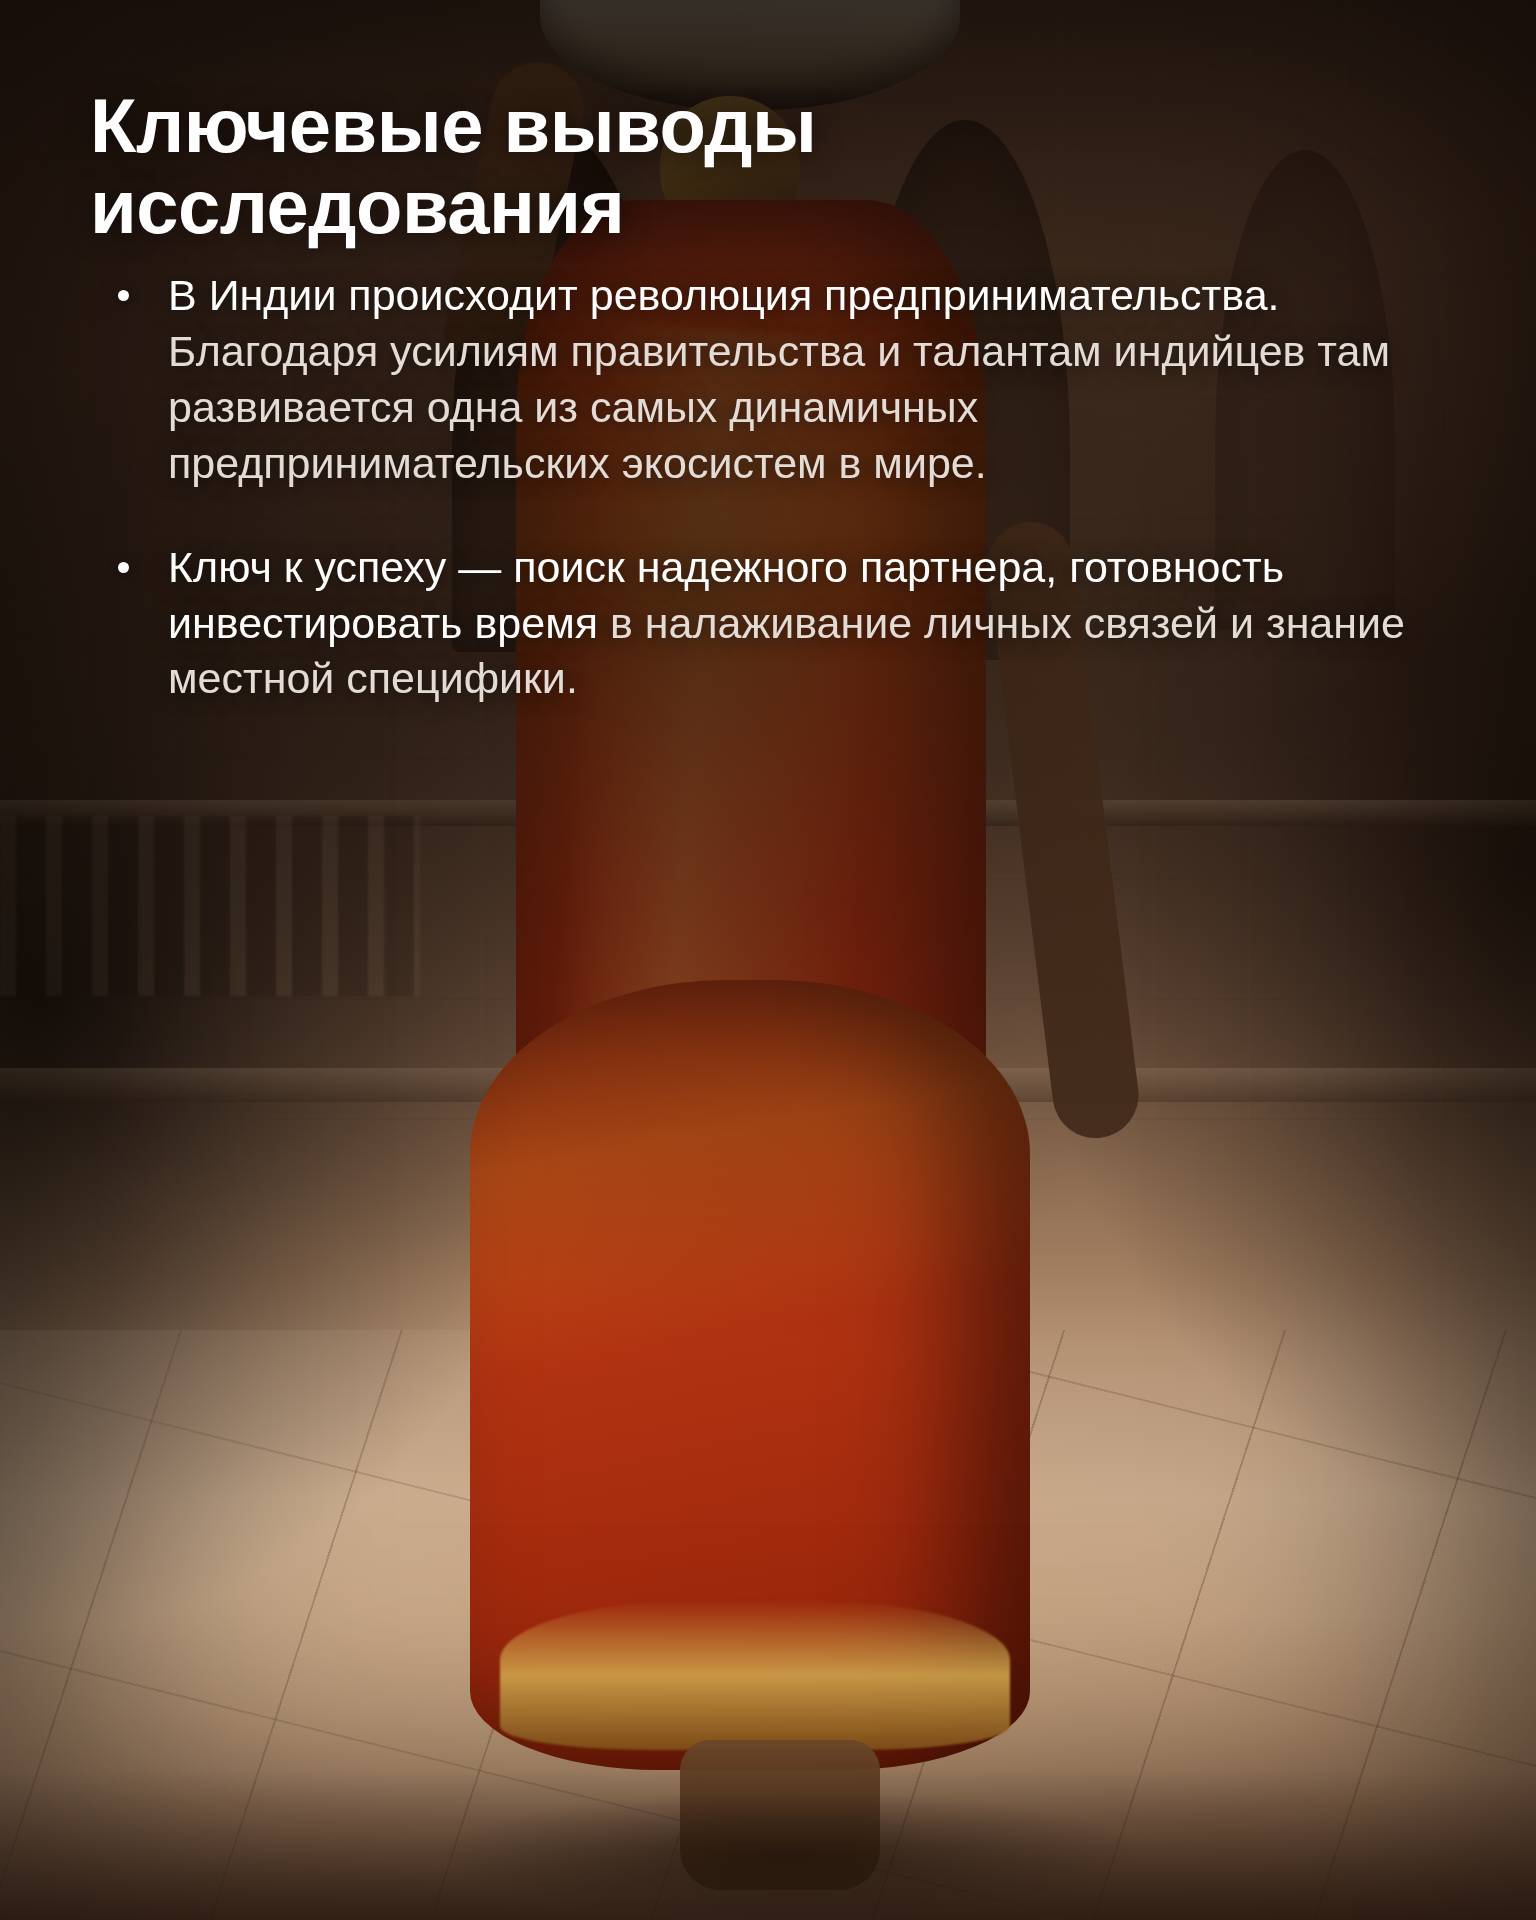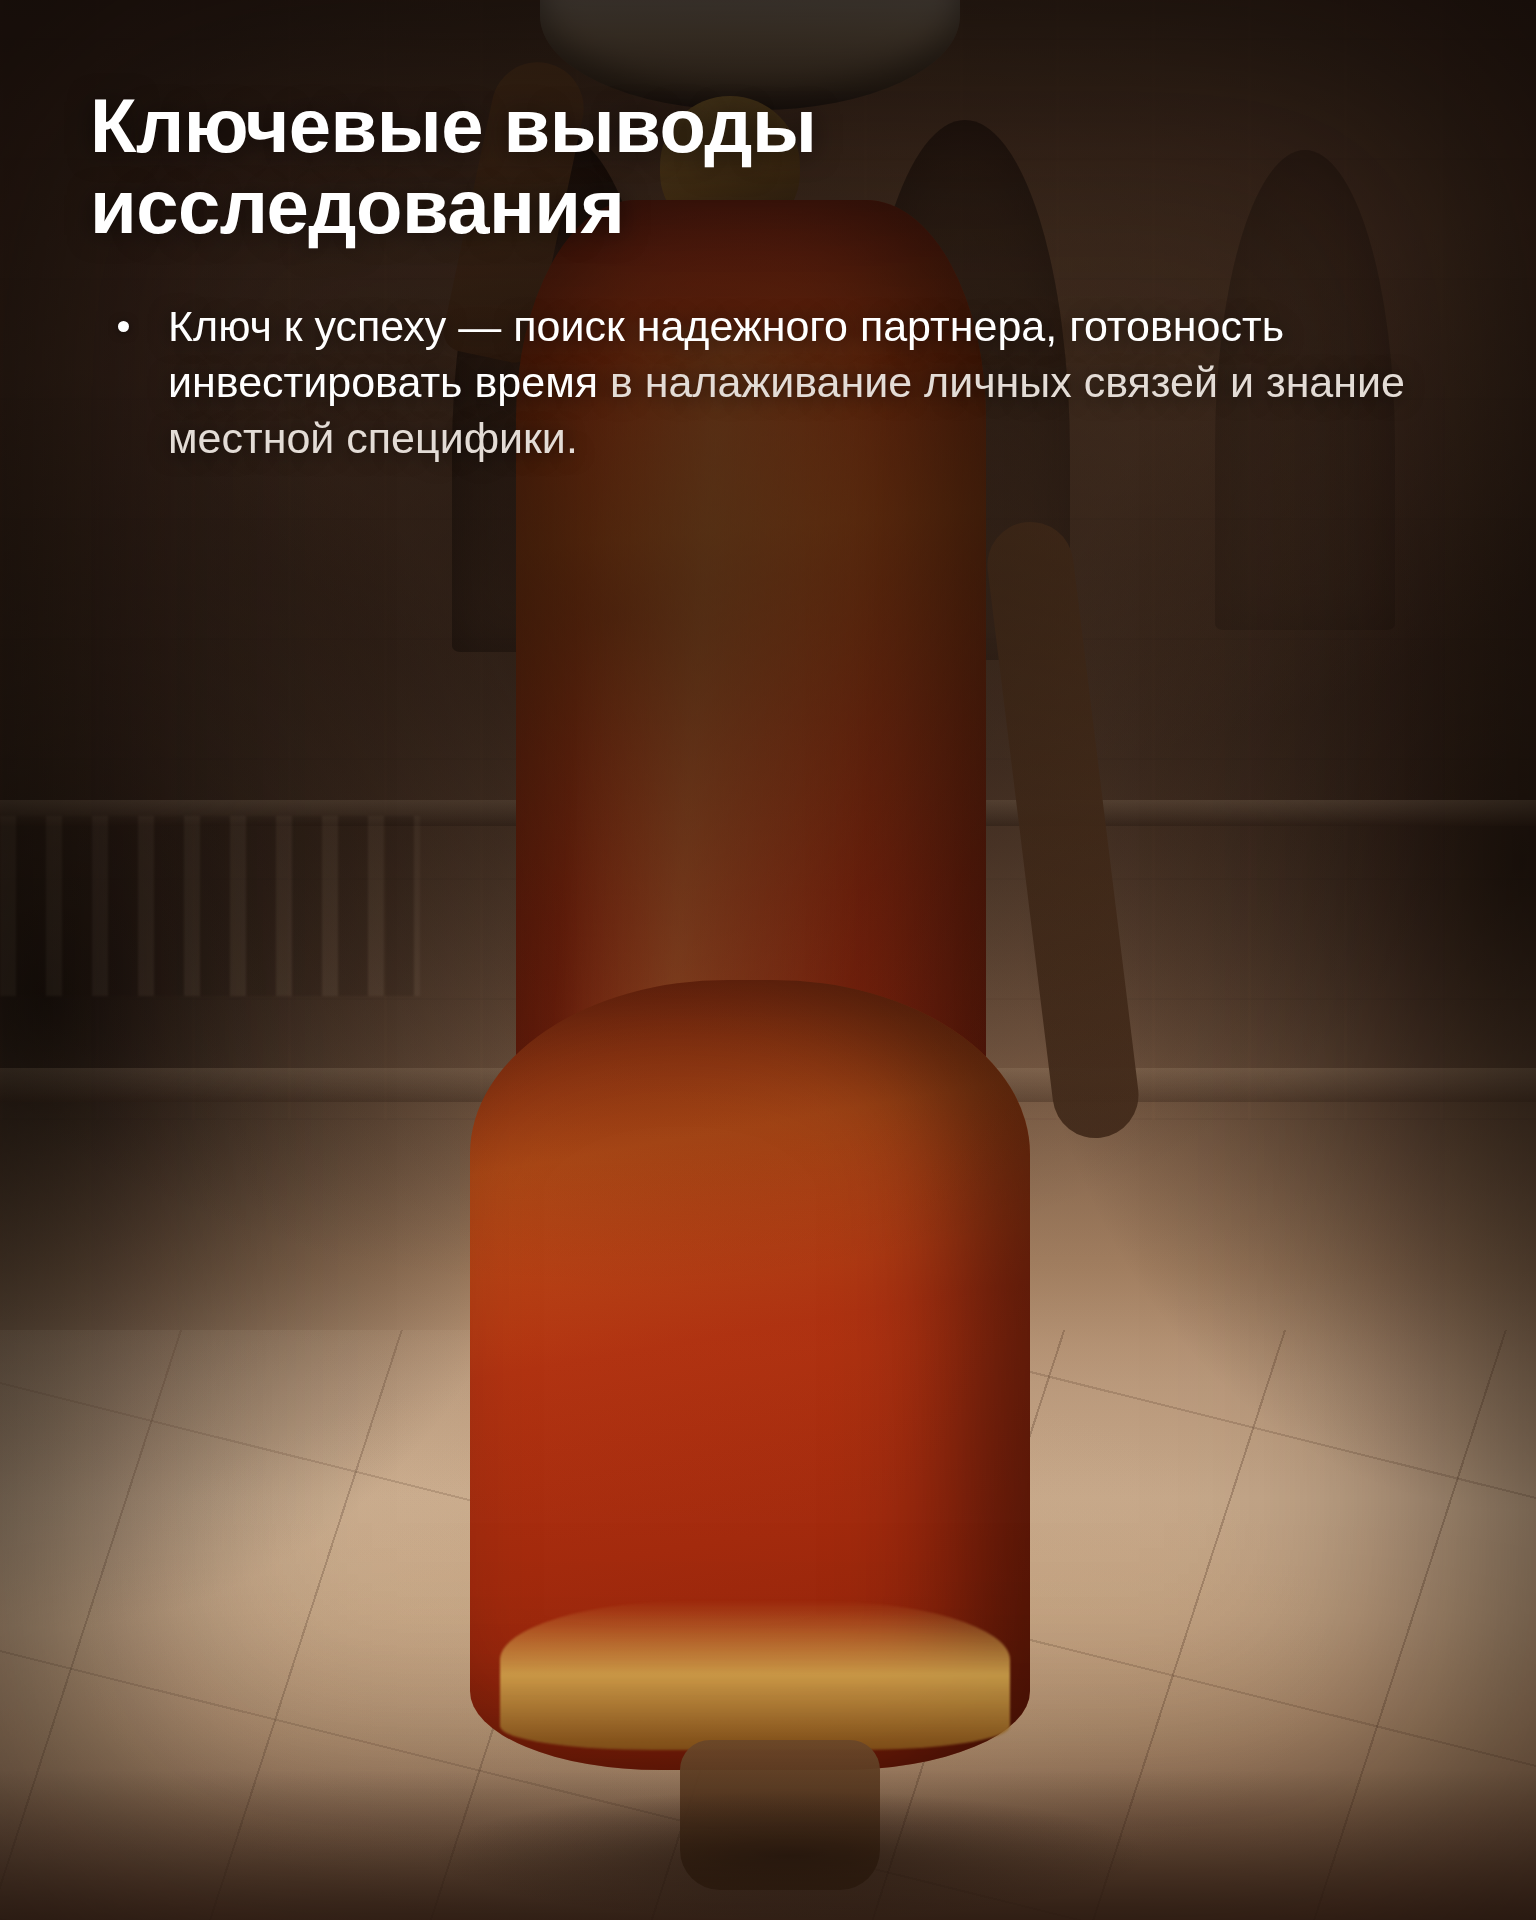--- a/index.html
+++ b/index.html
@@ -236,21 +236,21 @@
     left: 90px;
     top: 86px;
     width: 1330px;
     color: #ffffff;
   }
   .title {
     font-size: 76px;
     line-height: 1.06;
     font-weight: 700;
     letter-spacing: -0.5px;
-    margin: 0 0 52px 0;
+    margin: 0 0 21px 0;
     text-shadow: 0 2px 26px rgba(0,0,0,.55);
     max-width: 900px;
   }
   .bullets {
     list-style: none;
     margin: 0;
     padding: 0;
   }
   .bullet {
     position: relative;
@@ -309,17 +309,21 @@
 
   <div class="scrim"></div>
   <div class="vignette"></div>
 
   <div class="content">
     <h1 class="title">Ключевые выводы исследования</h1>
 
     <ul class="bullets">
       <li class="bullet">
         <span class="dot"></span>
+        <span class="lead">В Индии происходит революция предпринимательства.</span><span class="rest"> Благодаря усилиям правительства и талантам индийцев там развивается одна из самых динамичных предпринимательских экосистем в мире.</span>
+      </li>
+      <li class="bullet">
+        <span class="dot"></span>
         <span class="lead">Ключ к успеху — поиск надежного партнера, готовность инвестировать время</span><span class="rest"> в налаживание личных связей и знание местной специфики.</span>
       </li>
     </ul>
   </div>
 </div>
 
 </body></html>

